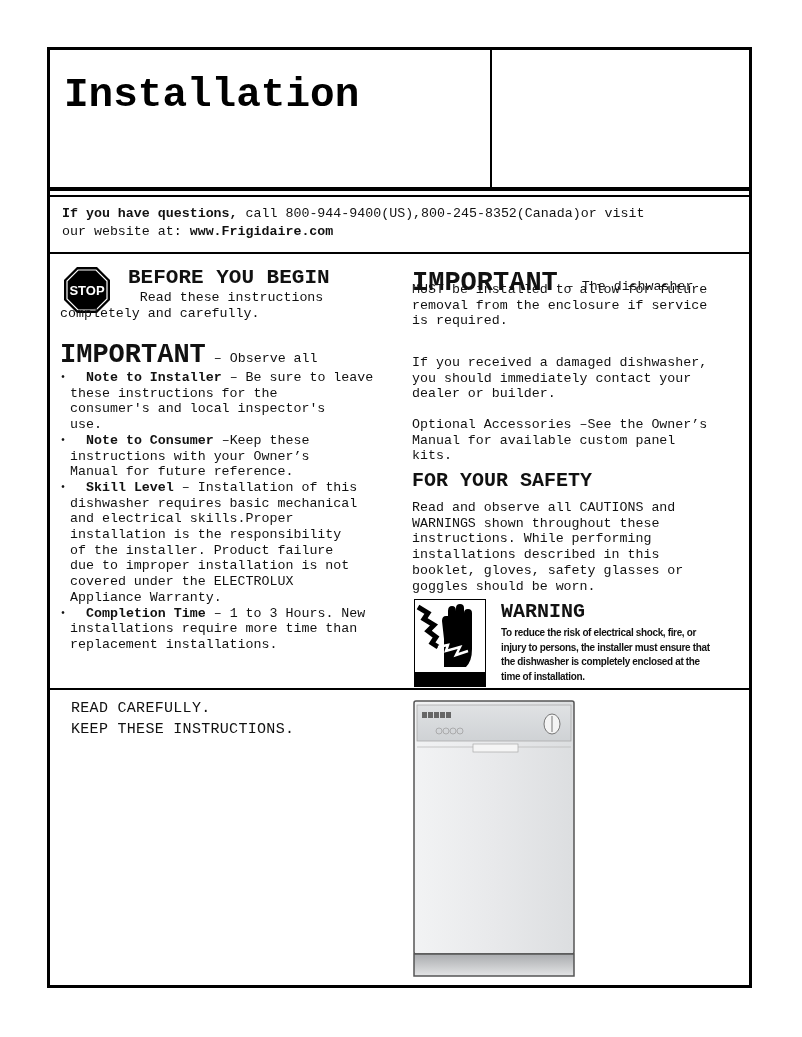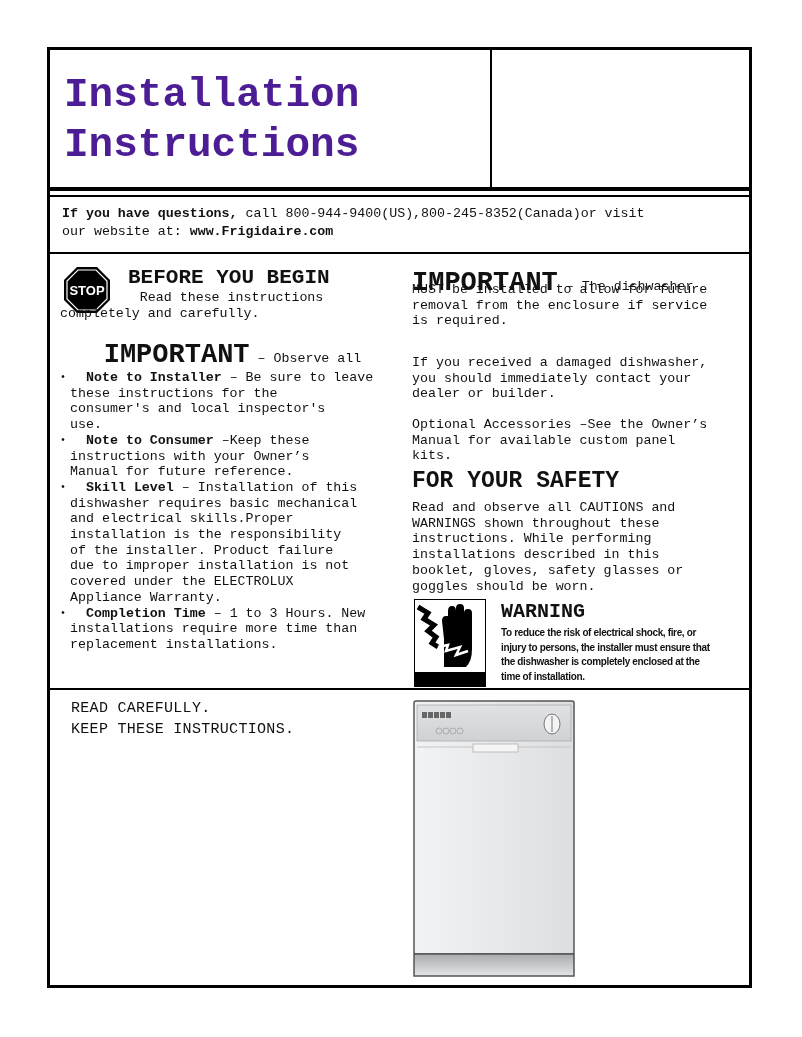--- a/index.html
+++ b/index.html
@@ -1,19 +1,19 @@
 <!DOCTYPE html>
 <html><head>
 <meta charset="utf-8">
 <style>
   html, body { margin:0; padding:0; background:#ffffff; }
   body { width:802px; height:1037px; position:relative; overflow:hidden; font-family:"Liberation Mono", "DejaVu Sans Mono", monospace; color:#111; }
   .frame { position:absolute; left:47px; top:47px; width:705px; height:941px; border:3px solid #000; box-sizing:border-box; }
   .header { position:absolute; left:0; top:0; width:699px; height:139px; }
-  .title-left { position:absolute; left:14px; top:20px; font-family:"Liberation Mono", monospace; font-weight:bold; font-size:41px; line-height:50px; letter-spacing:0px; color:#4c1d95; }
+  .title-left { position:absolute; left:14px; top:20px; font-family:"Liberation Mono", monospace; font-weight:bold; font-size:41px; line-height:50px; letter-spacing:0px; color:#000000; }
   .vdiv { position:absolute; left:440px; top:0; width:2px; height:139px; background:#000; }
   .title-right { position:absolute; left:455px; top:26px; font-weight:bold; font-size:33px; line-height:40px; color:#111; }
   .hline-thick { position:absolute; left:0; top:137px; width:699px; height:4px; background:#000; }
   .hline-thin { position:absolute; left:0; top:145px; width:699px; height:2px; background:#000; }
   .contact { position:absolute; left:12px; top:155px; font-size:13.3px; line-height:18px; white-space:pre; }
   .contact b { font-weight:bold; }
   .hline-2 { position:absolute; left:0; top:202px; width:699px; height:2px; background:#000; }
   .col-left { position:absolute; left:10px; top:212px; width:340px; }
   .col-right { position:absolute; left:362px; top:212px; width:335px; }
   .stop { position:absolute; left:3px; top:4px; width:48px; height:48px; }
@@ -24,37 +24,36 @@
   .imp-word { font-weight:bold; font-size:27px; line-height:30px; }
   .imp-rest { font-size:13.3px; }
   .bullets { margin-top:0; }
   .bullet { position:relative; padding-left:10px; }
   .bullet .dot { position:absolute; left:0; top:0; font-size:10px; }
   .bullet b { font-weight:bold;padding-left:16px; }
   .r-imp { position:absolute; left:0; top:6px; }
   .r-p1 { position:absolute; left:0; top:20px; }
   .r-p2 { position:absolute; left:0; top:93px; }
   .r-p3 { position:absolute; left:0; top:155px; }
-  .safety-h { position:absolute; left:0; top:207px; font-weight:bold; font-size:23px; line-height:24px; }
+  .safety-h { position:absolute; left:0; top:207px; font-weight:bold; font-size:20px; line-height:24px; }
   .safety-p { position:absolute; left:0; top:232px;margin-top:6px; }
   .warn-icon { position:absolute; left:2px; top:337px; width:72px; height:88px; }
   .warn-h { position:absolute; left:89px; top:339px; font-weight:bold; font-size:20px; line-height:22px; }
   .warn-p { position:absolute; left:89px; top:363px; font-family:"Liberation Sans", "DejaVu Sans", sans-serif; font-weight:bold; font-size:11.6px; line-height:14.5px; letter-spacing:-0.4px; transform:scaleX(0.86); transform-origin:left top; white-space:pre; width:290px; }
   .hline-3 { position:absolute; left:0; top:638px; width:699px; height:2px; background:#000; }
   .read-careful { position:absolute; left:21px; top:648px; font-size:15px; line-height:21px; white-space:pre; letter-spacing:0.3px; }
   .dw { position:absolute; left:363px; top:645px; width:163px; height:285px; }
 </style>
 </head>
 <body>
 
 <div class="frame">
   <div class="header">
     <div class="title-left">
       <div>Installation</div>
-      <div>Instructions</div>
     </div>
     <div class="vdiv"></div>
   </div>
   <div class="hline-thick"></div>
   <div class="hline-thin"></div>
 
   <div class="contact"><b>If you have questions,</b><span> call 800-944-9400(US),800-245-8352(Canada)or visit</span>
 <span>our website at: </span><b>www.Frigidaire.com</b></div>
 
   <div class="hline-2"></div>
@@ -63,21 +62,21 @@
     <svg class="stop" viewBox="0 0 48 48">
       <polygon points="14,1 34,1 47,14 47,34 34,47 14,47 1,34 1,14" fill="#000"></polygon>
       <polygon points="15,4 33,4 44,15 44,33 33,44 15,44 4,33 4,15" fill="none" stroke="#fff" stroke-width="1.2"></polygon>
       <text x="24" y="29" text-anchor="middle" font-family="Liberation Sans, sans-serif" font-weight="bold" font-size="13" fill="#fff">STOP</text>
     </svg>
     <div class="h-before">BEFORE YOU BEGIN</div>
     <div class="p sub1"><span>          Read these instructions</span>
 <span>completely and carefully.</span></div>
 
     <div class="imp-block">
-      <div style="white-space:pre;text-align:center;"><span class="imp-word">IMPORTANT</span><span class="imp-rest p"> – Observe all</span></div>
+      <div style="white-space:pre;"><span class="imp-word">IMPORTANT</span><span class="imp-rest p"> – Observe all</span></div>
       <div class="bullets">
         <div class="bullet p"><span class="dot">•</span><b>Note to Installer</b><span> – Be sure to leave</span>
 <span>these instructions for the
 consumer's and local inspector's
 use.</span></div>
         <div class="bullet p"><span class="dot">•</span><b>Note to Consumer</b><span> –Keep these</span>
 <span>instructions with your Owner’s
 Manual for future reference.</span></div>
         <div class="bullet p"><span class="dot">•</span><b>Skill Level</b><span> – Installation of this</span>
 <span>dishwasher requires basic mechanical

